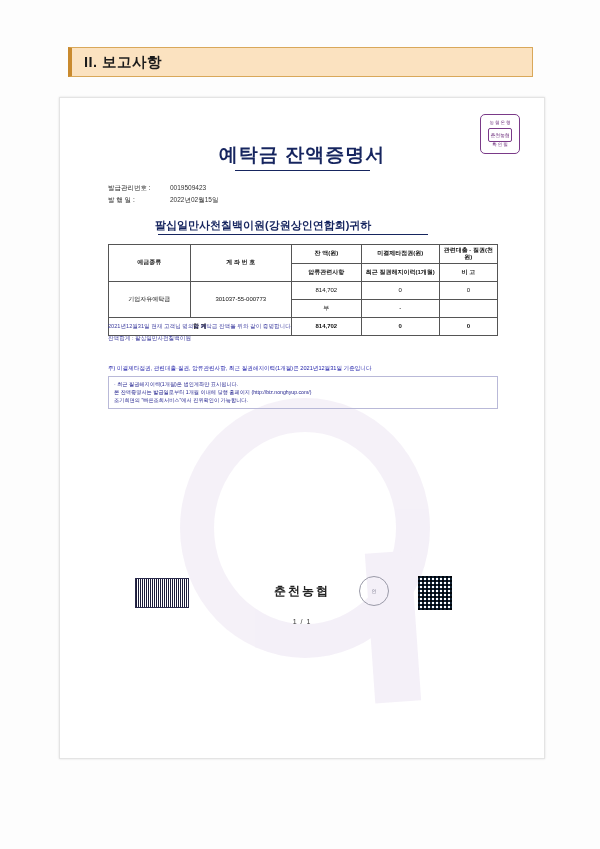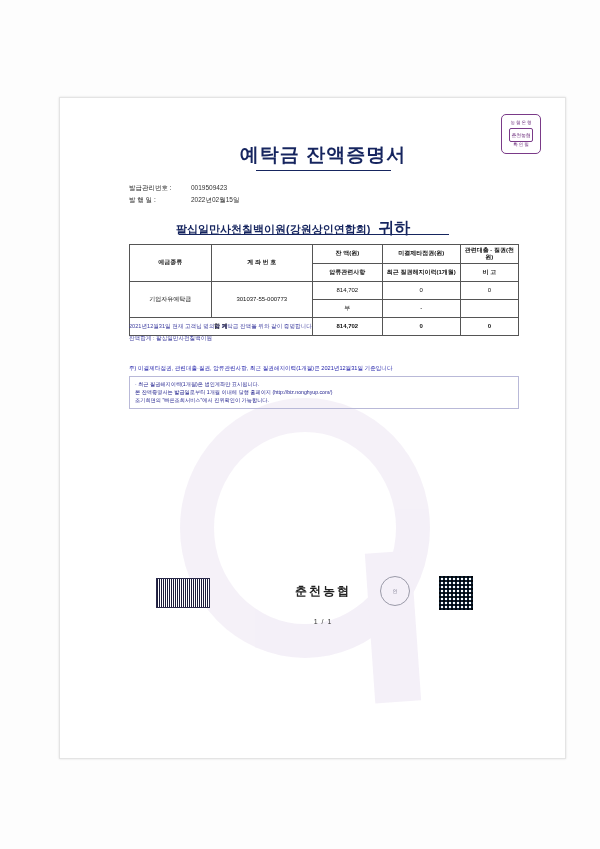--- a/index.html
+++ b/index.html
@@ -47,21 +47,20 @@
   .sheet {
     position: absolute;
     left: 59px;
     top: 97px;
     width: 484px;
     height: 660px;
     background: #ffffff;
     border: 1px solid #e4e4e4;
     box-shadow: 0 0 2px rgba(0,0,0,0.12);
     overflow: hidden;
-    padding-left: 21px;
   }
   
   .watermark {
     position: absolute;
     left: 120px;
     top: 300px;
     width: 250px;
     height: 260px;
     border-radius: 50%;
     border: 34px solid #f3eef7;
@@ -142,21 +141,21 @@
 
   .addressee {
     position: absolute;
     left: 95px;
     top: 120px;
     font-size: 11px;
     font-weight: bold;
     color: #16255f;
   }
   .addressee .sub { font-weight: bold; }
-  .addressee .gwiha { margin-left: 8px; font-size: 16px; }
+  .addressee .gwiha { font-size: 11px; }
   .addressee-underline {
     position: absolute;
     left: 98px;
     top: 136px;
     width: 270px;
     height: 1px;
     background: #16255f;
   }
 
   
@@ -278,20 +277,23 @@
     font-size: 9px;
     color: #222;
     letter-spacing: 1px;
   }
 </style>
 </head>
 <body>
 
 <div class="page">
 
+  <div class="section-bar">
+    <span class="title">II. 보고사항</span>
+  </div>
 
   <div class="sheet">
     <div class="watermark"></div>
 
     <div class="sheet-inner">
 
       <div class="seal">
         <span>농 협 은 행</span>
         <span class="sealctr">춘천농협</span>
         <span>확 인 필</span>

